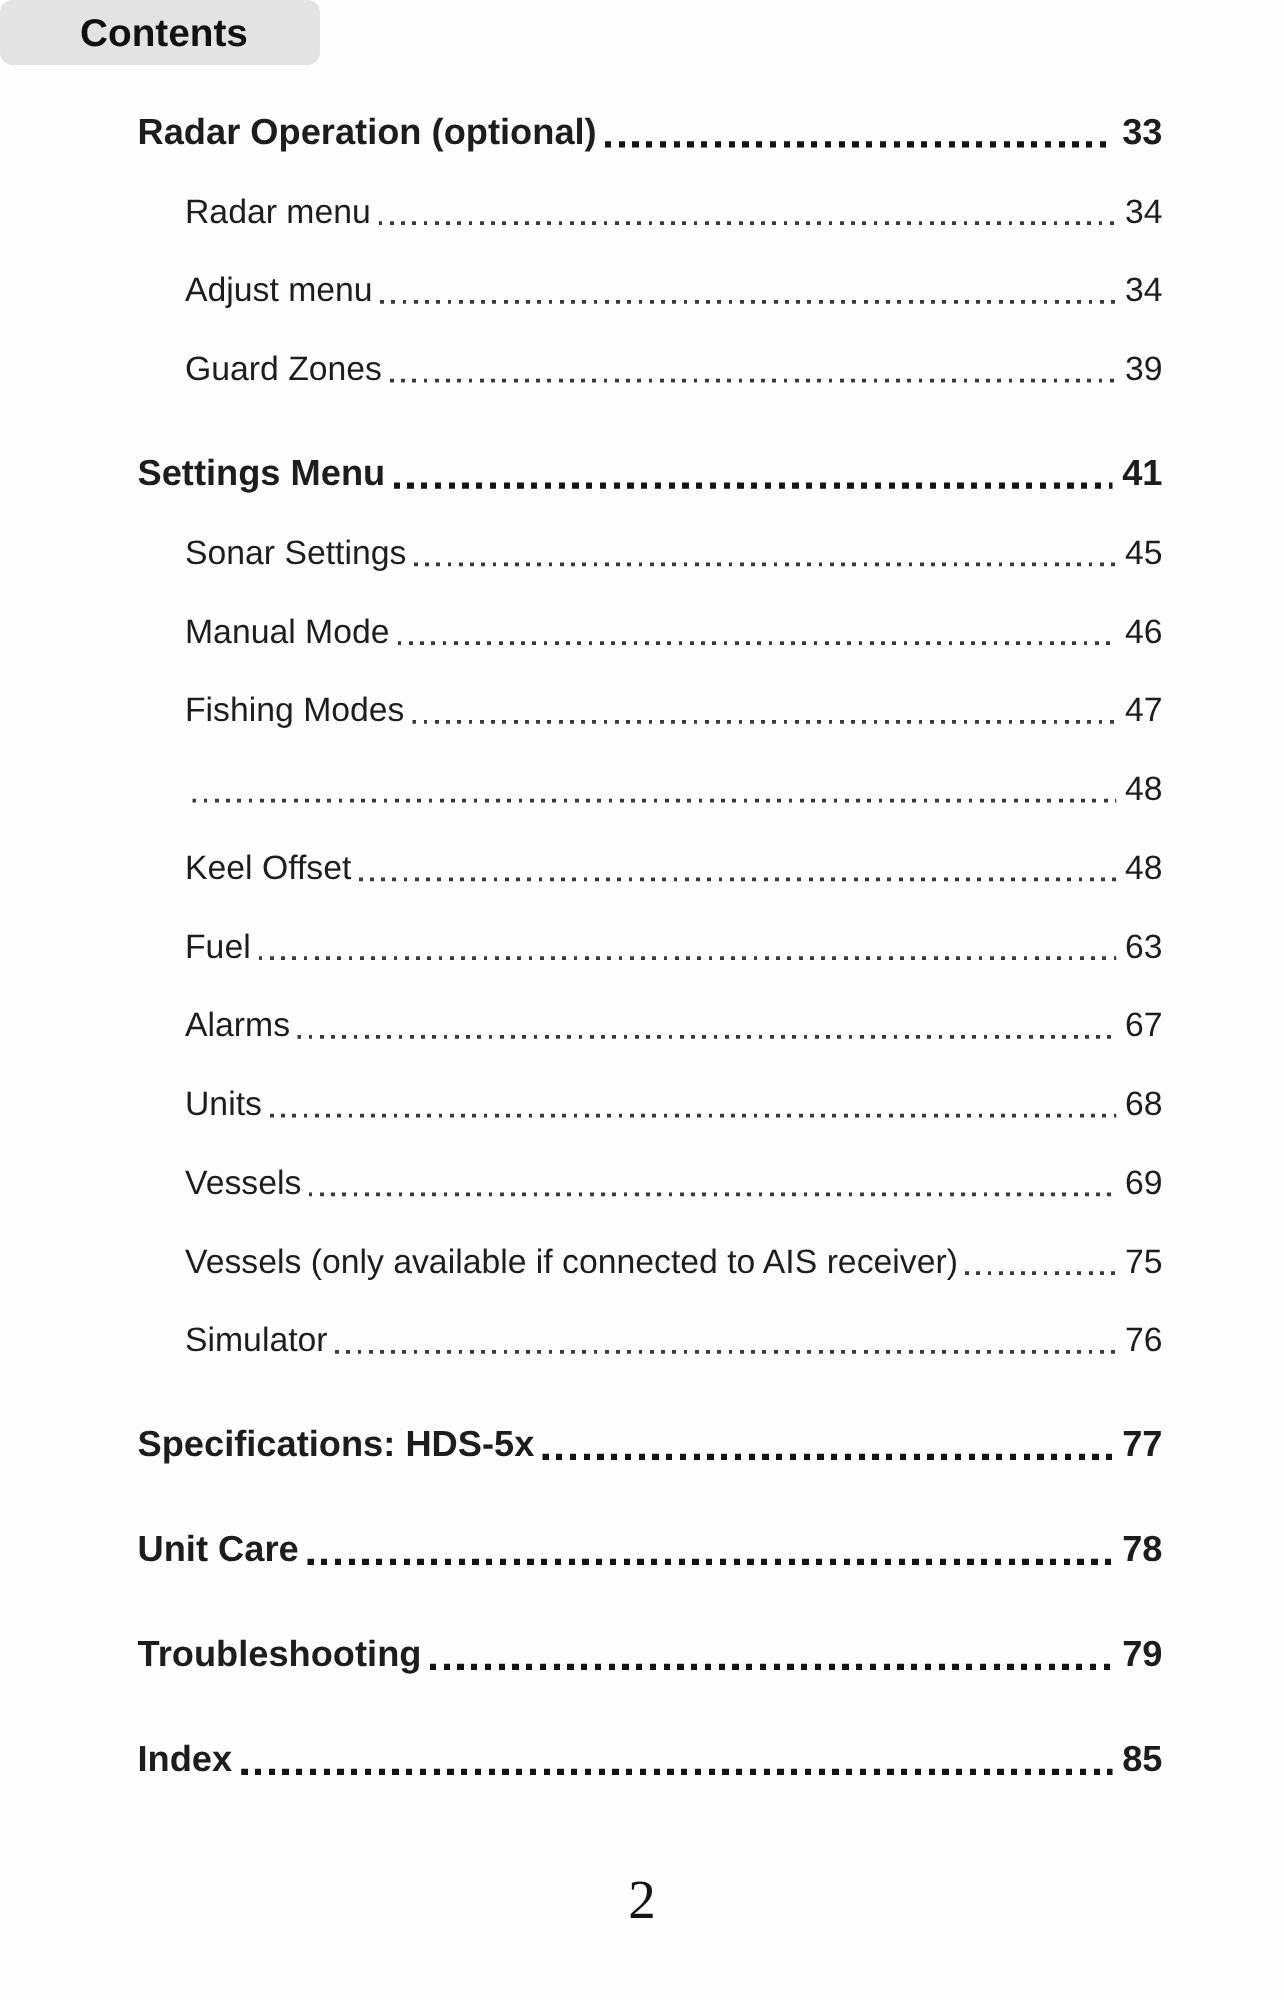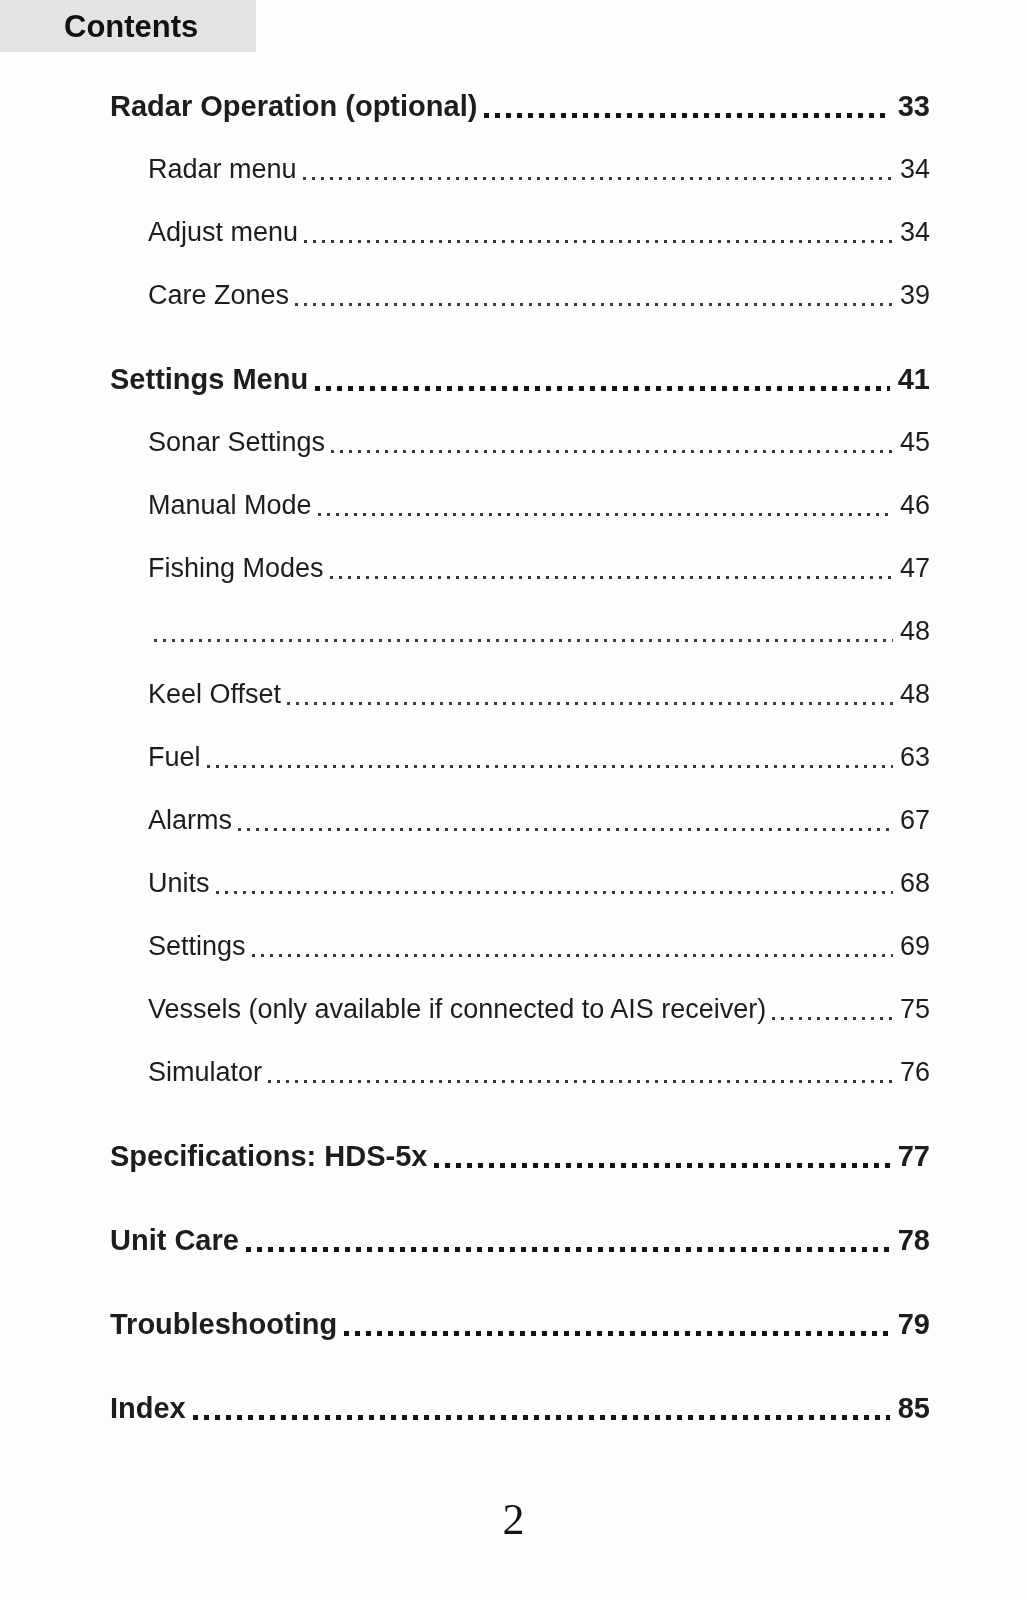--- a/index.html
+++ b/index.html
@@ -16,20 +16,21 @@
     color: #1d1d1d;
     overflow: hidden;
   }
   .contents-box {
     position: absolute;
     top: 0;
     left: 0;
     width: 256px;
     height: 52px;
     background: #e3e3e3;
+    border-radius: 10px;
   }
   .contents-box .title {
     display: block;
     margin-left: 64px;
     line-height: 54px;
     font-size: 31px;
     font-weight: 700;
     color: #111;
   }
   .toc {
@@ -109,21 +110,21 @@
     <span class="pagenum">34</span>
   </div>
 
   <div class="row sub">
     <span class="label">Adjust menu</span>
     <span class="dots"></span>
     <span class="pagenum">34</span>
   </div>
 
   <div class="row sub">
-    <span class="label">Care Zones</span>
+    <span class="label">Guard Zones</span>
     <span class="dots"></span>
     <span class="pagenum">39</span>
   </div>
 
   <div class="row section">
     <span class="label">Settings Menu</span>
     <span class="dots"></span>
     <span class="pagenum">41</span>
   </div>
 
@@ -169,21 +170,21 @@
     <span class="pagenum">67</span>
   </div>
 
   <div class="row sub">
     <span class="label">Units</span>
     <span class="dots"></span>
     <span class="pagenum">68</span>
   </div>
 
   <div class="row sub">
-    <span class="label">Settings</span>
+    <span class="label">Vessels</span>
     <span class="dots"></span>
     <span class="pagenum">69</span>
   </div>
 
   <div class="row sub">
     <span class="label">Vessels (only available if connected to AIS receiver)</span>
     <span class="dots"></span>
     <span class="pagenum">75</span>
   </div>
 

